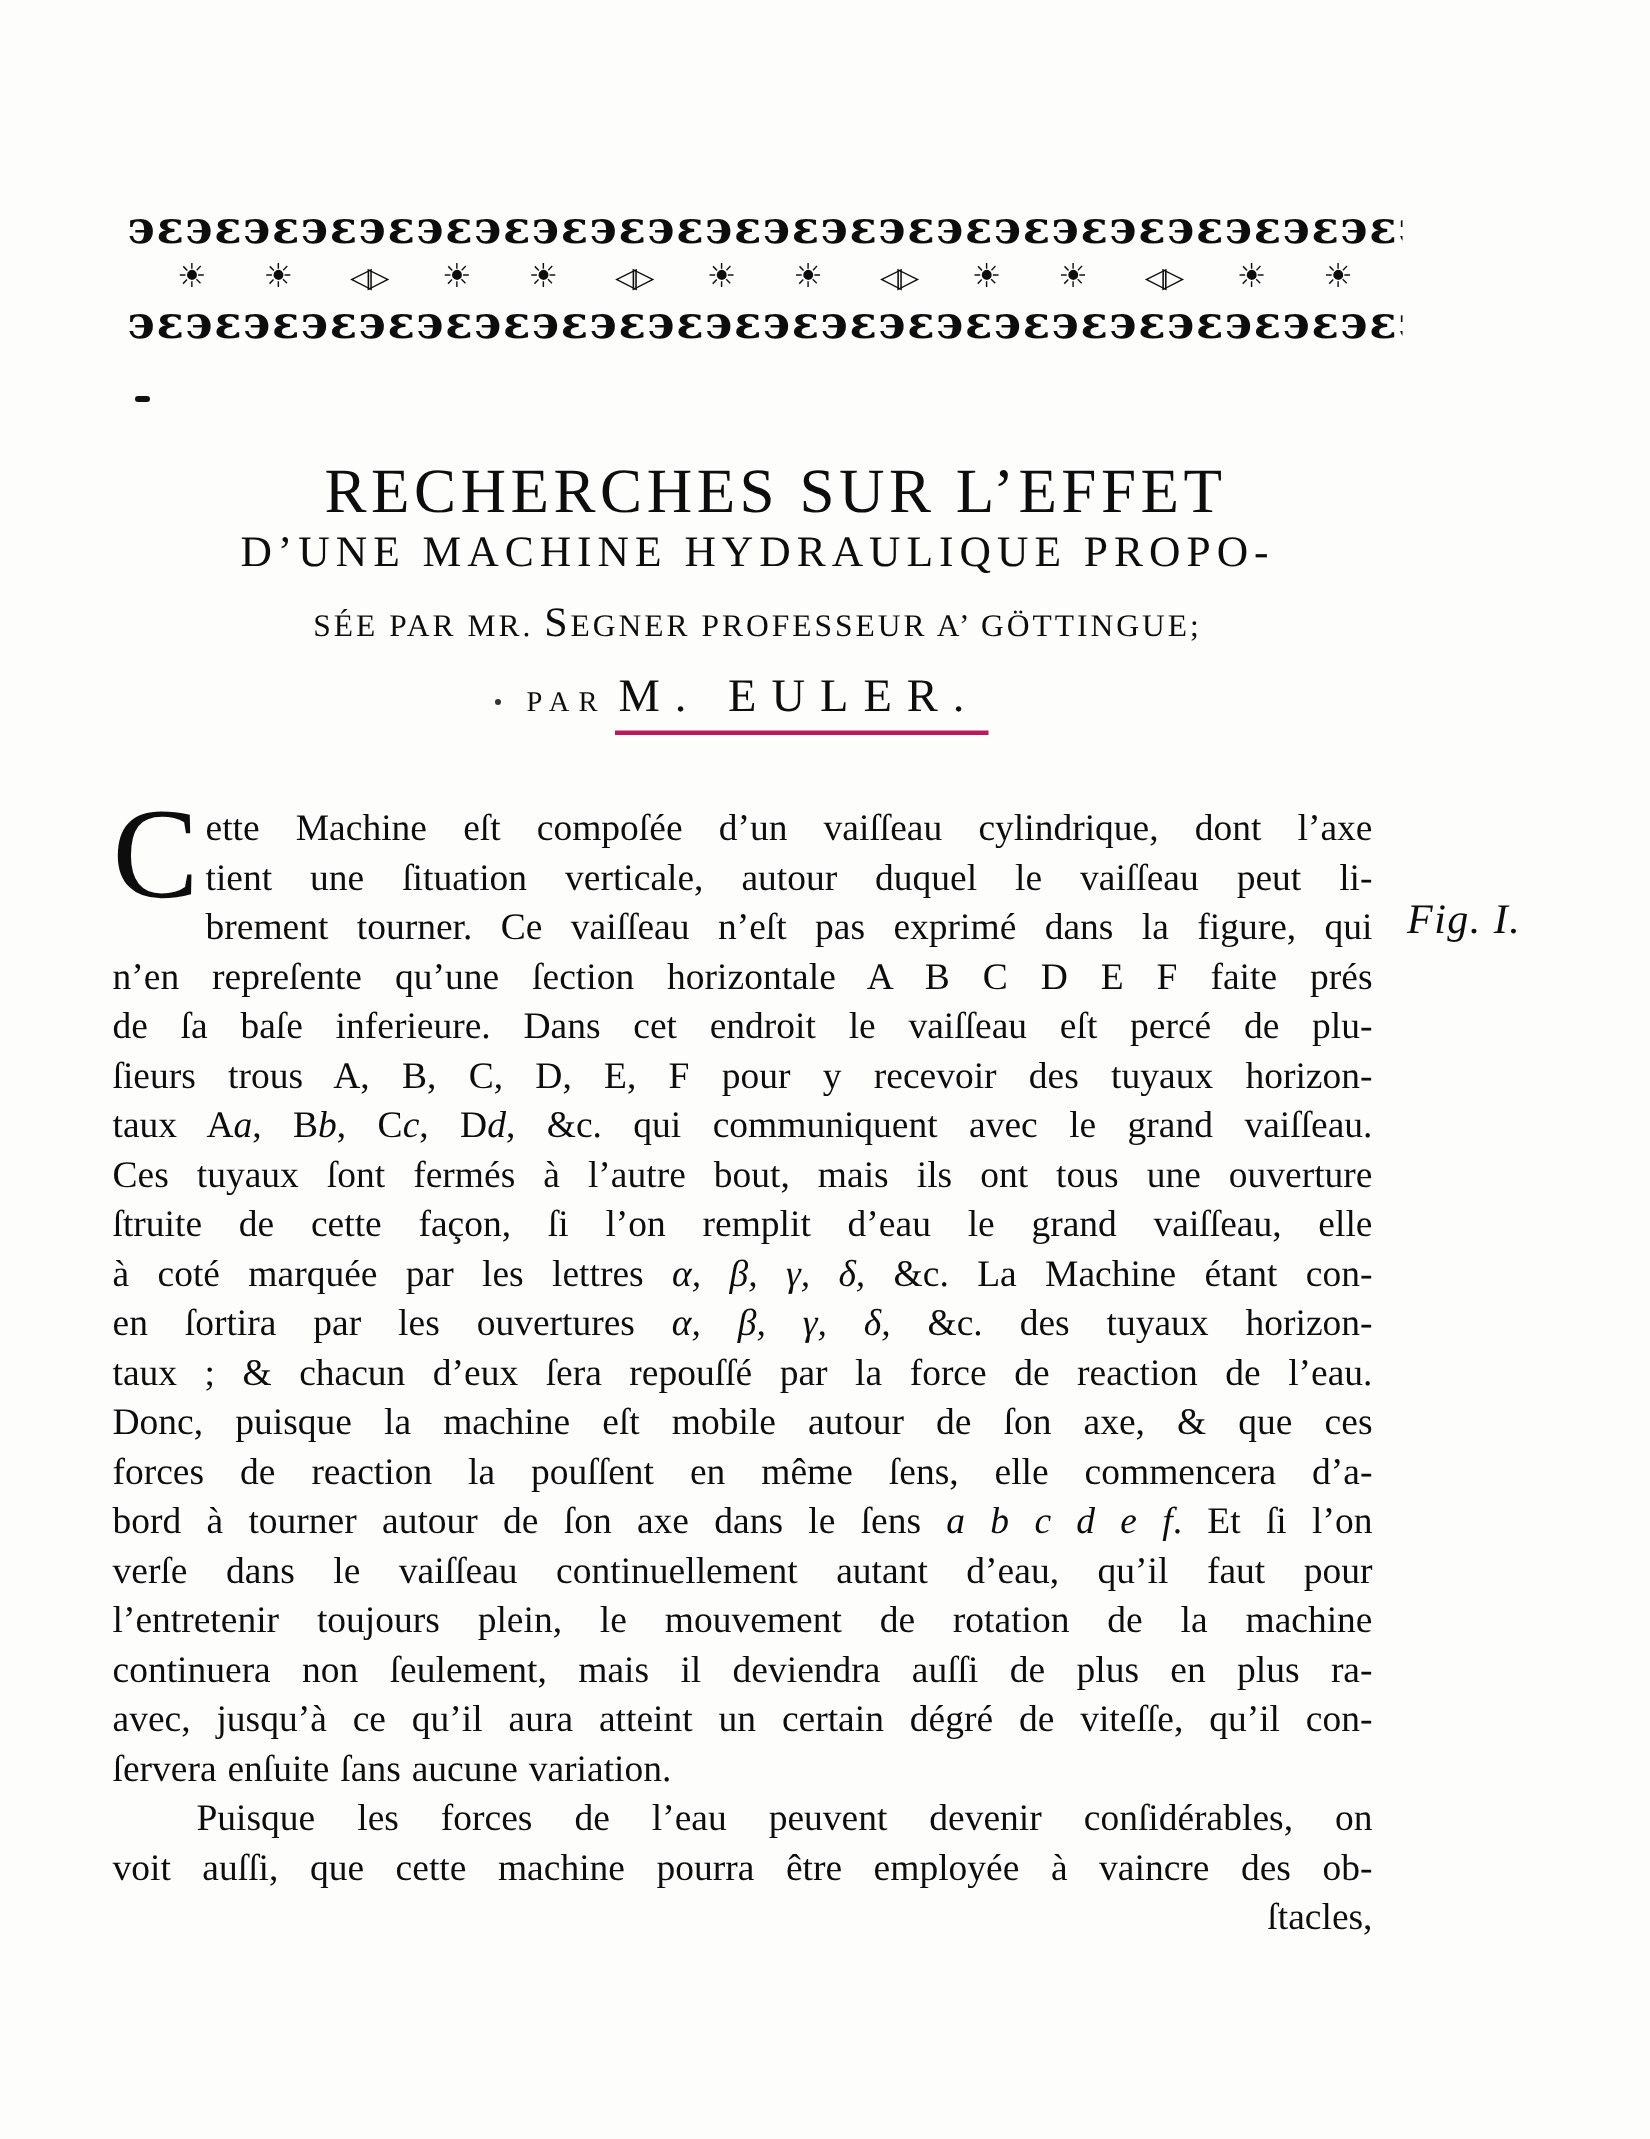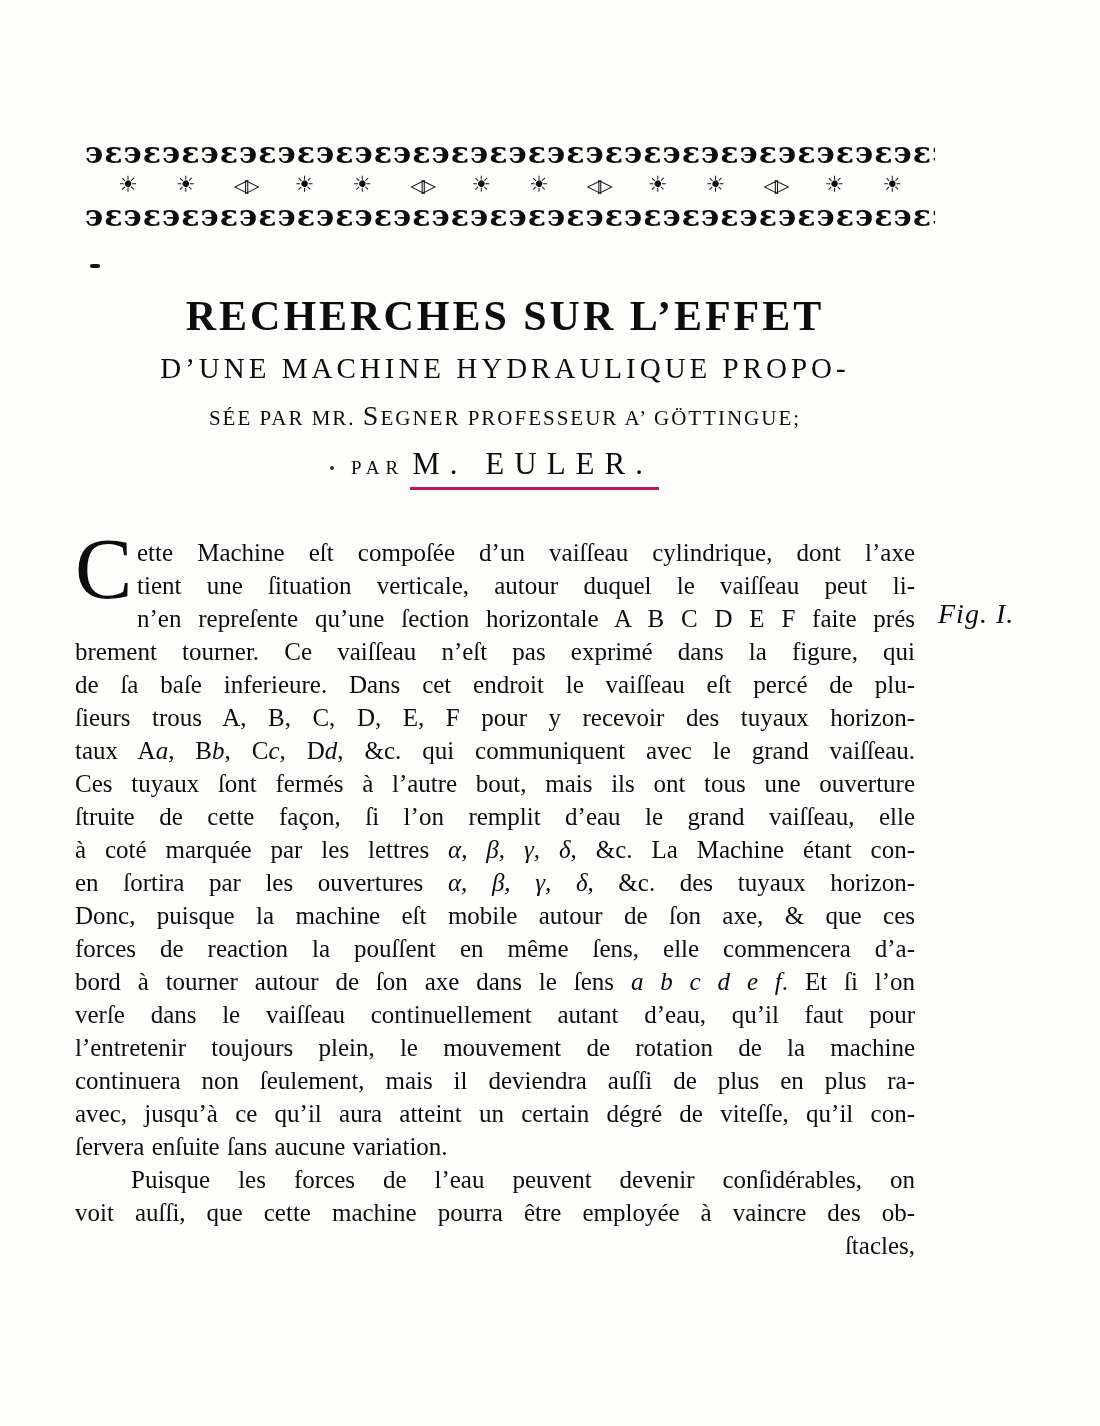--- a/index.html
+++ b/index.html
@@ -19,21 +19,21 @@
     display:flex;justify-content:space-around;align-items:center;height:28px;padding:0 14px;
     font-family:"DejaVu Sans",sans-serif;
   }
   .orn-rosette{font-size:22px;line-height:26px;}
   .orn-diamonds{font-size:19px;font-weight:bold;letter-spacing:-3px;line-height:26px;}
   
   .ink-mark{position:absolute;left:90px;top:264px;width:10px;height:4px;background:#111;border-radius:2px;}
   .ink-dot{position:absolute;left:330px;top:466px;width:4px;height:4px;background:#333;border-radius:50%;}
   
   .title-wrap{position:absolute;left:75px;width:860px;text-align:center;}
-  .title-line1{top:292px;font-size:42px;letter-spacing:3px;font-weight:bold;margin:0;}
+  .title-line1{top:292px;font-size:42px;letter-spacing:3px;font-weight:normal;margin:12px;}
   .title-line2{top:352px;font-size:29px;letter-spacing:4px;font-weight:normal;margin:0;}
   .title-line3{top:400px;font-size:21px;letter-spacing:2px;font-weight:normal;margin:0;}
   .title-line3 .big{font-size:28px;}
   .byline{top:446px;}
   .byline-par{font-size:19px;letter-spacing:6px;margin-right:2px;}
   .byline-name{
     font-size:31px;letter-spacing:10px;border-bottom:3px solid #be185d;
     padding:0 6px 5px 2px;display:inline-block;
   }
   
@@ -91,29 +91,30 @@
 
   <div class="title-wrap byline">
     <span class="byline-par">PAR</span>
     <span class="byline-name">M. EULER.</span>
   </div>
 
   <div class="body-text" id="body-text">
     <div class="dropcap">C</div>
   <div class="line"><span>ette Machine eſt compoſée d’un vaiſſeau cylindrique, dont l’axe</span></div>
       <div class="line"><span>tient une ſituation verticale, autour duquel le vaiſſeau peut li-</span></div>
+      <div class="line"><span>brement tourner.  Ce vaiſſeau n’eſt pas exprimé dans la figure, qui</span></div>
       <div class="line"><span>n’en repreſente qu’une ſection horizontale A B C D E F faite prés</span></div>
-      <div class="line"><span>brement tourner.  Ce vaiſſeau n’eſt pas exprimé dans la figure, qui</span></div>
       <div class="line"><span>de ſa baſe inferieure.  Dans cet endroit le vaiſſeau eſt percé de plu-</span></div>
       <div class="line"><span>ſieurs trous A, B, C, D, E, F pour y recevoir des tuyaux horizon-</span></div>
       <div class="line"><span>taux A</span><em>a</em><span>, B</span><em>b</em><span>, C</span><em>c</em><span>, D</span><em>d</em><span>, &amp;c. qui communiquent avec le grand vaiſſeau.</span></div>
       <div class="line"><span>Ces tuyaux ſont fermés à l’autre bout, mais ils ont tous une ouverture</span></div>
       <div class="line"><span>ſtruite de cette façon, ſi l’on remplit d’eau le grand vaiſſeau, elle</span></div>
       <div class="line"><span>à coté marquée par les lettres </span><em>α, β, γ, δ,</em><span> &amp;c.  La Machine étant con-</span></div>
       <div class="line"><span>en ſortira par les ouvertures </span><em>α, β, γ, δ,</em><span> &amp;c. des tuyaux horizon-</span></div>
+      <div class="line"><span>taux ; &amp; chacun d’eux ſera repouſſé par la force de reaction de l’eau.</span></div>
       <div class="line"><span>Donc, puisque la machine eſt mobile autour de ſon axe, &amp; que ces</span></div>
       <div class="line"><span>forces de reaction la pouſſent en même ſens, elle commencera d’a-</span></div>
       <div class="line"><span>bord à tourner autour de ſon axe dans le ſens </span><em>a b c d e f</em><span>.  Et ſi l’on</span></div>
       <div class="line"><span>verſe dans le vaiſſeau continuellement autant d’eau, qu’il faut pour</span></div>
       <div class="line"><span>l’entretenir toujours plein, le mouvement de rotation de la machine</span></div>
       <div class="line"><span>continuera non ſeulement, mais il deviendra auſſi de plus en plus ra-</span></div>
       <div class="line"><span>avec, jusqu’à ce qu’il aura atteint un certain dégré de viteſſe, qu’il con-</span></div>
       <div class="line align-left"><span>ſervera enſuite ſans aucune variation.</span></div>
       <div class="line indent"><span>Puisque les forces de l’eau peuvent devenir conſidérables, on</span></div>
       <div class="line"><span>voit auſſi, que cette machine pourra être employée à vaincre des ob-</span></div>

